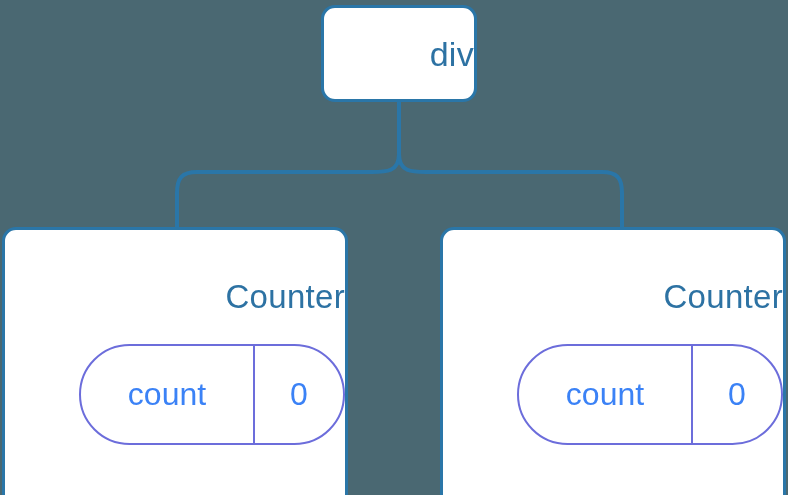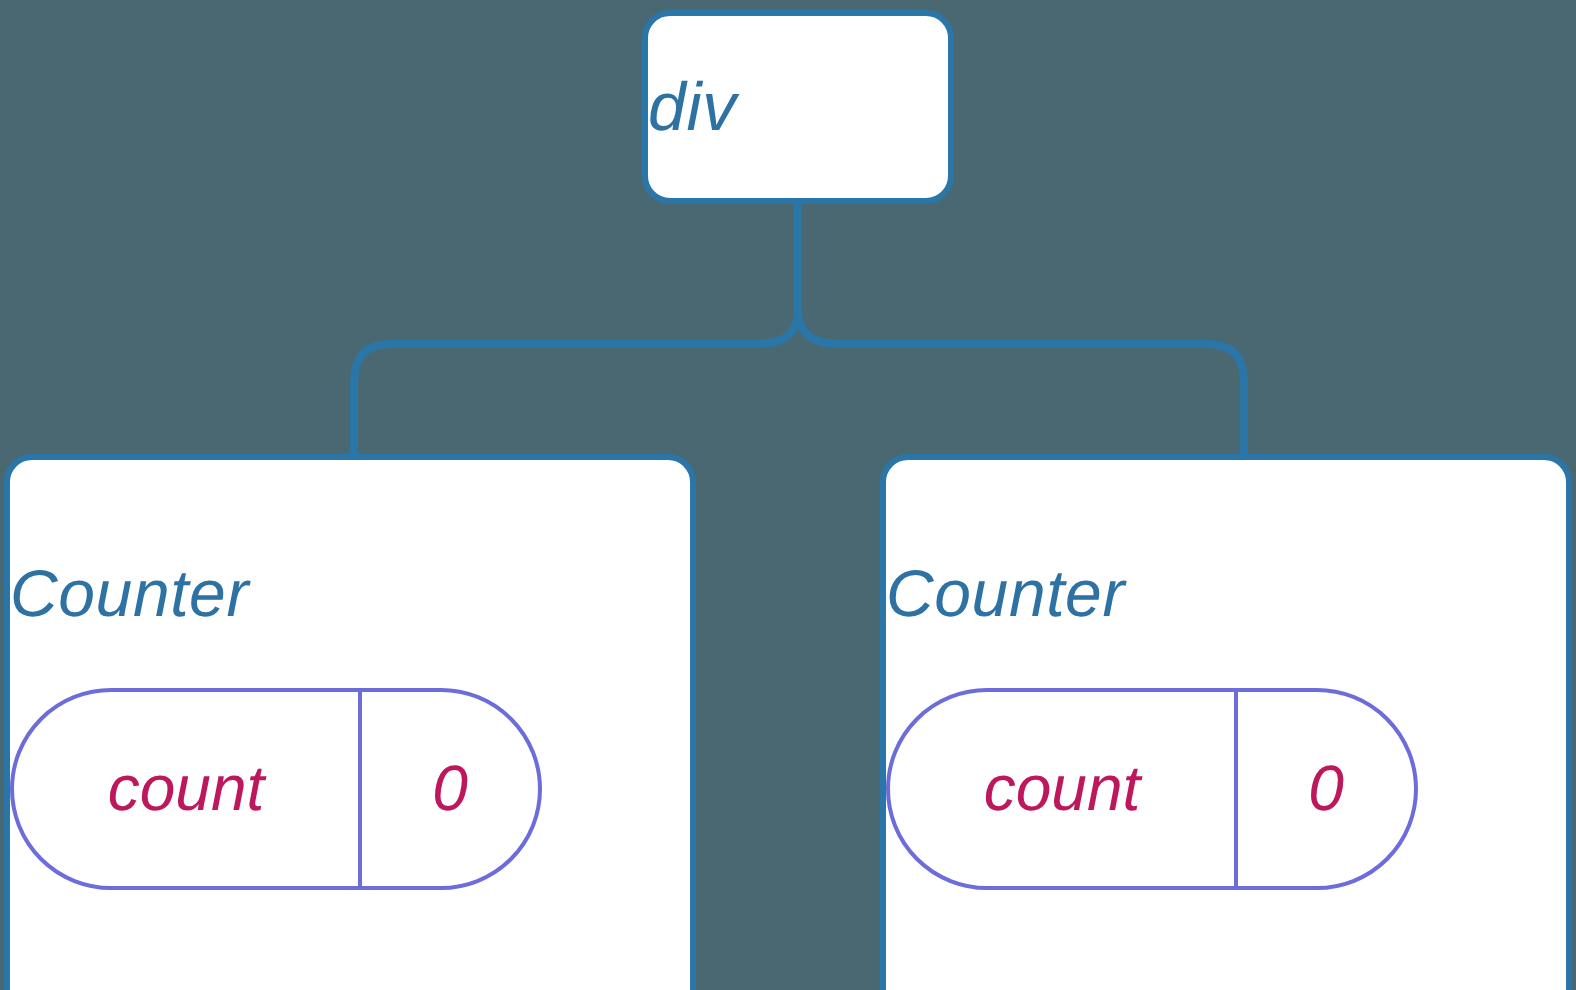--- a/index.html
+++ b/index.html
@@ -33,22 +33,21 @@
 
   
   .node {
     position: absolute;
     background: #ffffff;
     border: 3px solid #2a76a8;
     border-radius: 14px;
     box-sizing: border-box;
     display: flex;
     flex-direction: column;
-    align-items: flex-start;
-    font-style: italic;
+    align-items: flex-end;
   }
 
   
   .node-root {
     left: 321px;
     top: 5px;
     width: 156px;
     height: 97px;
     justify-content: center;
   }
@@ -96,21 +95,21 @@
     border-right: 2px solid #6c6ddb;
     box-sizing: border-box;
   }
   .pill-val {
     flex: 1 1 auto;
     display: flex;
     align-items: center;
     justify-content: center;
   }
   .pill-text {
-    color: #be185d;
+    color: #3b82f6;
     font-size: 32px;
     white-space: nowrap;
     user-select: none;
   }
 </style>
 </head>
 <body>
 
 <div id="stage">
 

